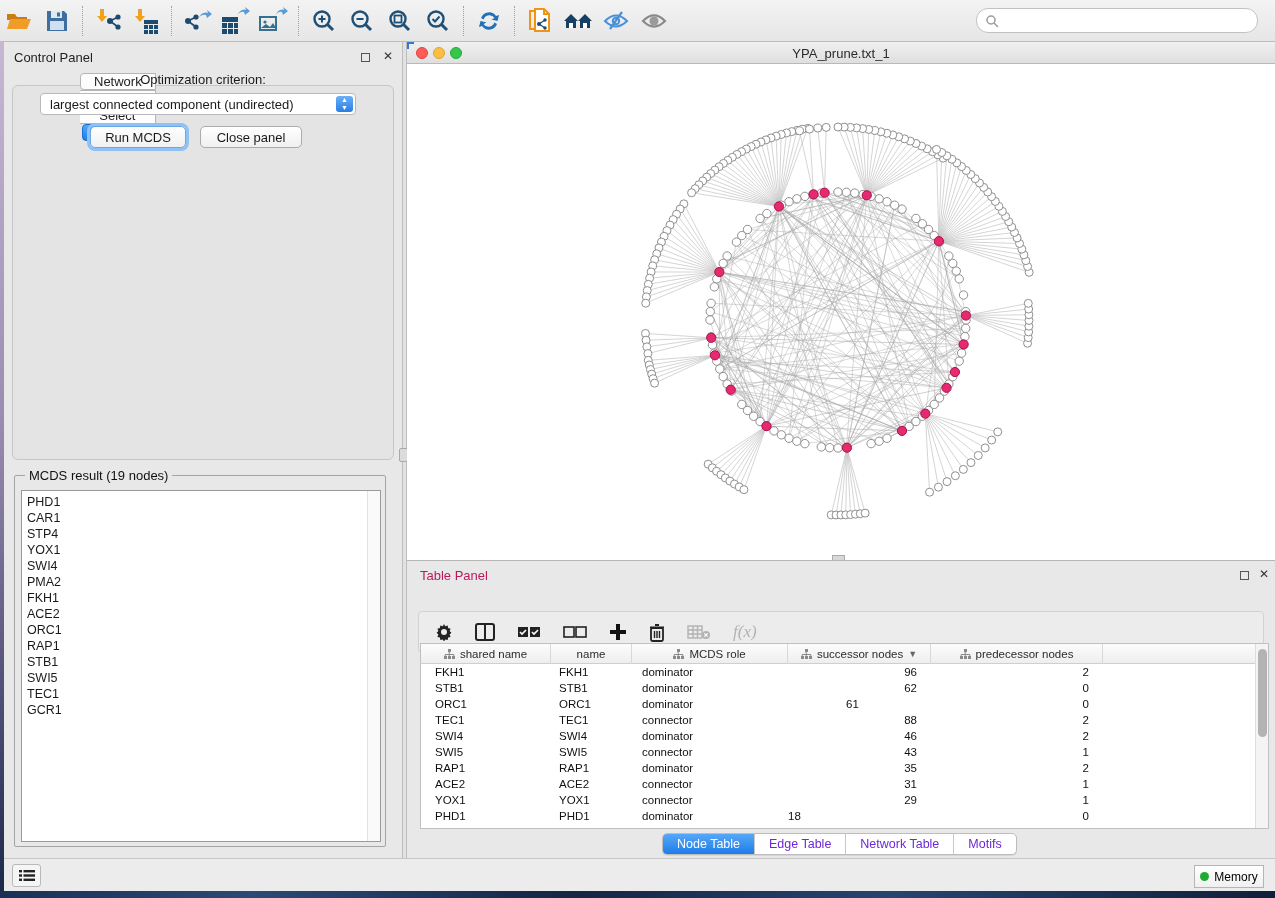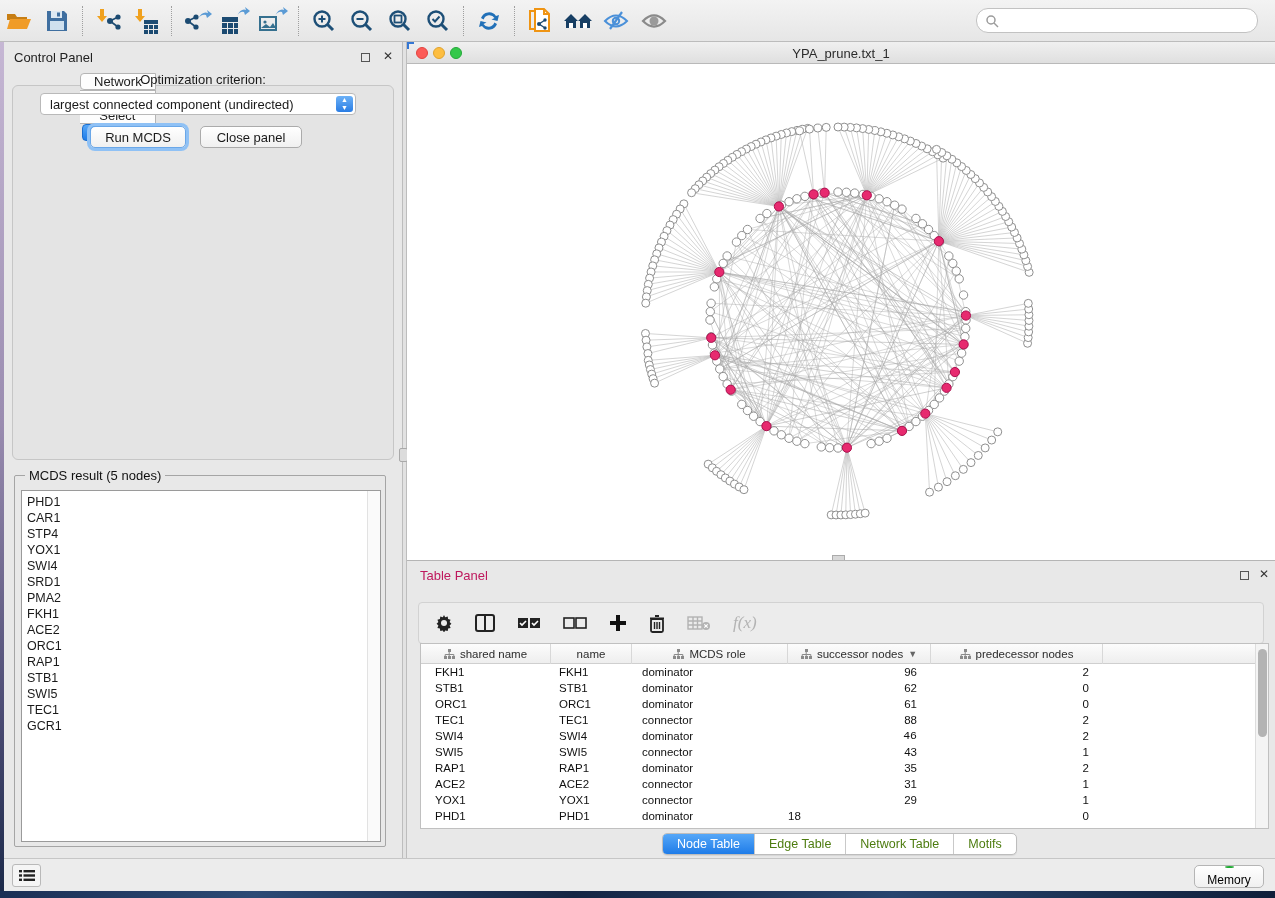--- a/index.html
+++ b/index.html
@@ -85,21 +85,21 @@
     font-size:13px; color:#2b2b2b; }
   #net-canvas { position:absolute; left:0; top:22px; width:868px; height:496px; background:#fff; }
   #h-split-handle { left:832px; top:555px; width:13px; height:6px; background:#d8d8d8;
     border:1px solid #ababab; }
 
   
   #table-panel { left:407px; top:560px; width:868px; height:298px; background:#e8e8e8;
     border-top:1px solid #b5b5b5; }
   #tp-title { position:absolute; left:13px; top:7px; font-size:13px; color:#be185d; }
   #tp-float { left:833px; top:10px; } #tp-close { left:852px; top:6px; }
-  #tp-toolbar { position:absolute; left:11px; top:41px; width:846px; height:42px;
+  #tp-toolbar { position:absolute; left:11px; top:50px; width:846px; height:42px;
     background:#ececec; border:1px solid #d2d2d2; border-radius:4px;
     display:flex; align-items:center; padding-left:16px; }
   .tp-btn { border:none; background:transparent; margin-right:22px; display:flex;
     align-items:center; justify-content:center; height:30px; }
   #fx-label { font-family:"Liberation Serif",serif; font-style:italic; font-size:17px;
     color:#b3b3b3; }
   #table-wrap { position:absolute; left:13px; top:82px; width:849px; height:186px;
     background:#fff; border:1px solid #c0c0c0; }
   #table-header { position:absolute; left:0; top:0; height:20px; width:834px; display:flex;
     background:linear-gradient(#fcfcfc,#eeeeee); border-bottom:1px solid #cfcfcf; }
@@ -110,33 +110,33 @@
   .tr { display:flex; height:16px; }
   .td { font-size:11.5px; color:#111; line-height:16px; white-space:nowrap; overflow:hidden; }
   #table-scroll { position:absolute; right:0; top:0; width:13px; height:184px;
     background:#f4f4f4; border-left:1px solid #ddd; }
   #table-thumb { position:absolute; left:2px; top:5px; width:9px; height:88px;
     background:#b3b3b3; border-radius:5px; }
   #tp-tabs { position:absolute; left:255px; top:272px; height:22px; display:flex;
     border:1px solid #bdbdbd; border-radius:5px; background:#fff; overflow:hidden;
     box-shadow:0 1px 1px rgba(0,0,0,.08); }
   .tp-tab { height:100%; display:flex; align-items:center; justify-content:center;
-    font-size:12.5px; color:#4d7c0f; border-right:1px solid #c9c9c9; padding:0 14px; }
+    font-size:12.5px; color:#6d28d9; border-right:1px solid #c9c9c9; padding:0 14px; }
   .tp-tab:last-child { border-right:none; }
   .tp-tab.active { background:linear-gradient(#55a7f8,#1f7ce8); color:#fff; }
 
   
   #status-bar { left:4px; top:858px; width:1271px; height:33px; background:#ececec;
     border-top:1px solid #c6c6c6; }
   #panels-btn { position:absolute; left:8px; top:5px; width:29px; height:23px;
     background:#f5f5f5; border:1px solid #b9b9b9; border-radius:3px;
     display:flex; align-items:center; justify-content:center; }
   #memory-btn { position:absolute; left:1190px; top:6px; width:70px; height:23px;
-    background:linear-gradient(#ffffff,#f0f0f0); border:1px solid #b5b5b5; border-radius:5px;
-    display:flex; align-items:center; justify-content:center; gap:5px; font-size:12px;flex-direction:column; }
+    background:linear-gradient(#ffffff,#f0f0f0); border:1px solid #b5b5b5; border-radius:0;
+    display:flex; align-items:center; justify-content:center; gap:5px; font-size:12px; }
   #memory-dot { width:9px; height:9px; border-radius:50%; background:#1faa32; }
 </style>
 </head>
 <body>
 
 <div id="wp-left" class="abs"></div>
 <div id="wp-bottom" class="abs"></div>
 
 <div id="toolbar" class="abs">
   <button class="tbtn">
@@ -299,29 +299,28 @@
     <div class="cp-tab" id="cp-tab-mcds">MCDS</div>
   </div>
   <div id="opt-select">
     <span>largest connected component (undirected)</span>
     <span id="opt-stepper">▲<br>▼</span>
   </div>
   <div id="opt-label">Optimization criterion:</div>
   <button id="run-btn" class="btn">Run MCDS</button>
   <button id="close-btn" class="btn">Close panel</button>
   <div id="mcds-group">
-    <div id="mcds-group-title">MCDS result (5 nodes)</div>
+    <div id="mcds-group-title">MCDS result (19 nodes)</div>
     <div id="mcds-list-wrap">
       <div id="mcds-list">
           <div>PHD1</div>
           <div>CAR1</div>
           <div>STP4</div>
           <div>YOX1</div>
           <div>SWI4</div>
-          <div>SRD1</div>
           <div>PMA2</div>
           <div>FKH1</div>
           <div>ACE2</div>
           <div>ORC1</div>
           <div>RAP1</div>
           <div>STB1</div>
           <div>SWI5</div>
           <div>TEC1</div>
           <div>GCR1</div>
         </div>
@@ -1064,35 +1063,35 @@
           <div class="td" style="width: 130px; text-align: left; padding-left: 14px;">STB1</div>
           <div class="td" style="width: 81px; text-align: left; padding-left: 8px;">STB1</div>
           <div class="td" style="width: 156px; text-align: left; padding-left: 10px;">dominator</div>
           <div class="td" style="width: 143px; text-align: right; padding-right: 14px;">62</div>
           <div class="td" style="width: 172px; text-align: right; padding-right: 14px;">0</div>
         </div>
         <div class="tr">
           <div class="td" style="width: 130px; text-align: left; padding-left: 14px;">ORC1</div>
           <div class="td" style="width: 81px; text-align: left; padding-left: 8px;">ORC1</div>
           <div class="td" style="width: 156px; text-align: left; padding-left: 10px;">dominator</div>
-          <div class="td" style="width: 143px; text-align: right; padding-right: 14px;">61</div>
+          <div class="td" style="width: 143px; text-align: center; padding-right: 14px;">61</div>
           <div class="td" style="width: 172px; text-align: right; padding-right: 14px;">0</div>
         </div>
         <div class="tr">
           <div class="td" style="width: 130px; text-align: left; padding-left: 14px;">TEC1</div>
           <div class="td" style="width: 81px; text-align: left; padding-left: 8px;">TEC1</div>
           <div class="td" style="width: 156px; text-align: left; padding-left: 10px;">connector</div>
           <div class="td" style="width: 143px; text-align: right; padding-right: 14px;">88</div>
           <div class="td" style="width: 172px; text-align: right; padding-right: 14px;">2</div>
         </div>
         <div class="tr">
           <div class="td" style="width: 130px; text-align: left; padding-left: 14px;">SWI4</div>
           <div class="td" style="width: 81px; text-align: left; padding-left: 8px;">SWI4</div>
           <div class="td" style="width: 156px; text-align: left; padding-left: 10px;">dominator</div>
-          <div class="td" style="width: 143px; text-align: right; padding-right: 14px; font-family: Liberation Mono, monospace;">46</div>
+          <div class="td" style="width: 143px; text-align: right; padding-right: 14px;">46</div>
           <div class="td" style="width: 172px; text-align: right; padding-right: 14px;">2</div>
         </div>
         <div class="tr">
           <div class="td" style="width: 130px; text-align: left; padding-left: 14px;">SWI5</div>
           <div class="td" style="width: 81px; text-align: left; padding-left: 8px;">SWI5</div>
           <div class="td" style="width: 156px; text-align: left; padding-left: 10px;">connector</div>
           <div class="td" style="width: 143px; text-align: right; padding-right: 14px;">43</div>
           <div class="td" style="width: 172px; text-align: right; padding-right: 14px;">1</div>
         </div>
         <div class="tr">

